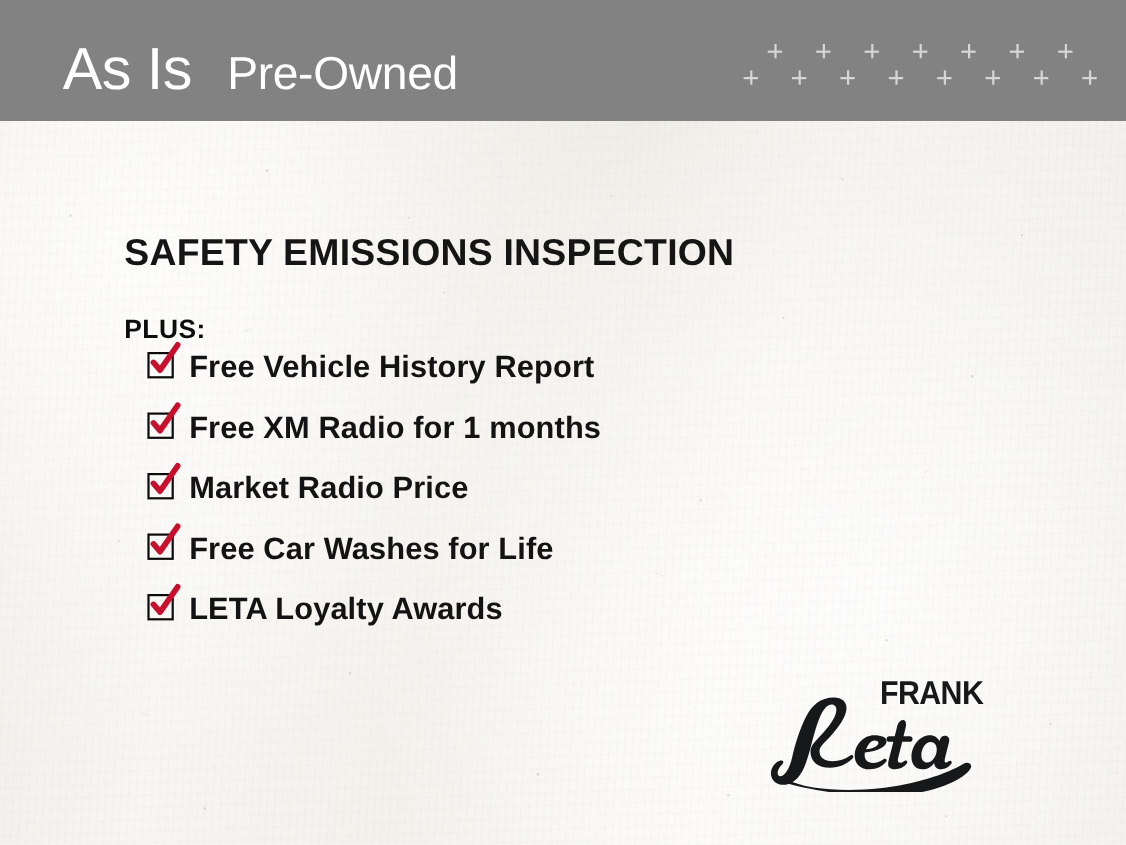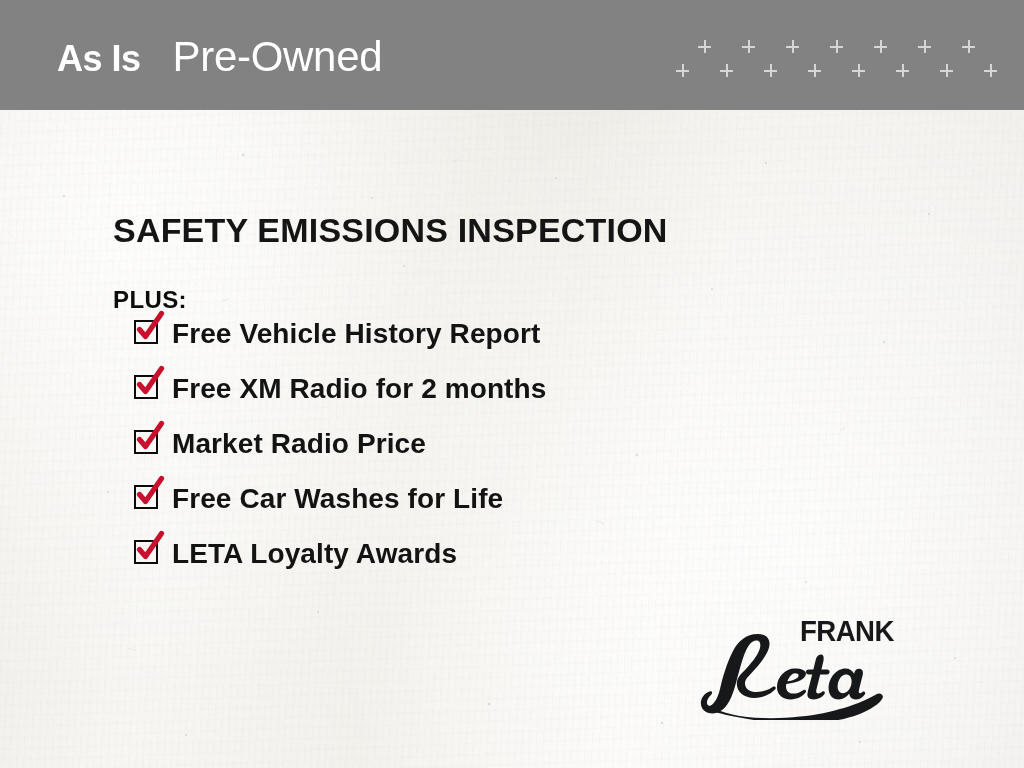--- a/index.html
+++ b/index.html
@@ -52,22 +52,22 @@
     overflow:hidden;
   }
   .header-title {
     position:absolute;
     left:57px; top:36px;
     white-space:nowrap;
     line-height:1;
     color:#ffffff;
   }
   .title-bold {
-    font-size:36px;
-    font-weight:700;
+    font-size:54px;
+    font-weight:400;
     letter-spacing:-0.5px;
   }
   .title-light {
     font-size:42px;
     font-weight:400;
     letter-spacing:-0.3px;
     margin-left:32px;
   }
 
   
@@ -254,21 +254,21 @@
         </span>
         <span class="check-text">Free Vehicle History Report</span>
       </li>
 
       <li class="check-item">
         <span class="check-box">
           <svg class="check-mark" viewBox="0 0 36 36" aria-hidden="true">
             <path d="M7.5 20.5 L13.5 27.5 L29.5 4.5" fill="none" stroke="#c8102e" stroke-width="5.2" stroke-linecap="round" stroke-linejoin="round"></path>
           </svg>
         </span>
-        <span class="check-text">Free XM Radio for 2 months</span>
+        <span class="check-text">Free XM Radio for 1 months</span>
       </li>
 
       <li class="check-item">
         <span class="check-box">
           <svg class="check-mark" viewBox="0 0 36 36" aria-hidden="true">
             <path d="M7.5 20.5 L13.5 27.5 L29.5 4.5" fill="none" stroke="#c8102e" stroke-width="5.2" stroke-linecap="round" stroke-linejoin="round"></path>
           </svg>
         </span>
         <span class="check-text">Market Radio Price</span>
       </li>

